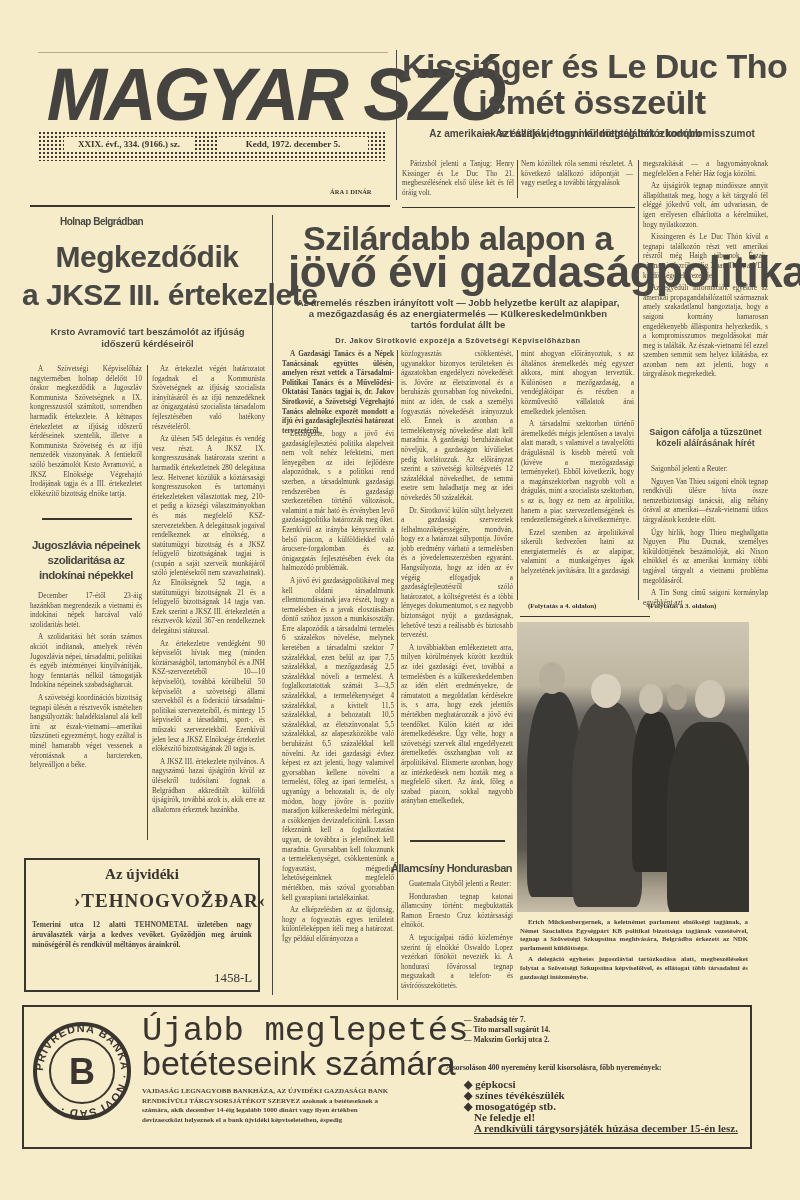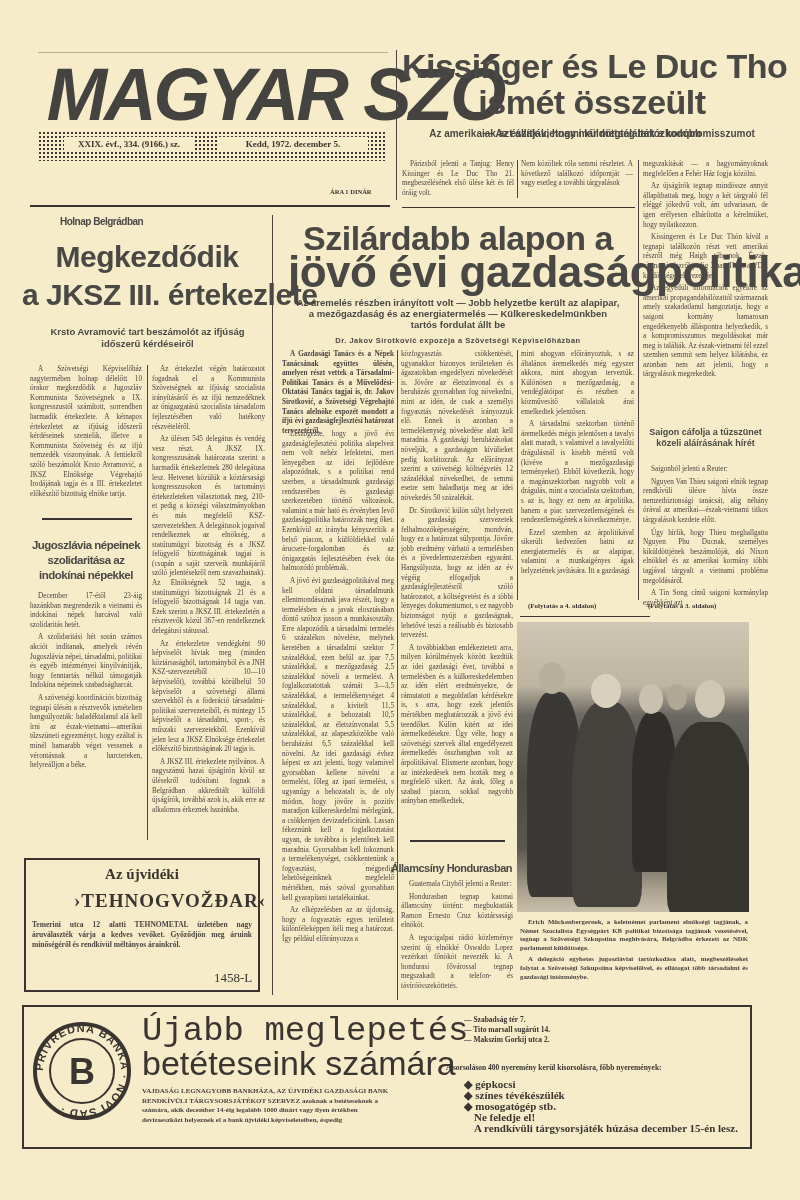--- a/index.html
+++ b/index.html
@@ -174,15 +174,15 @@
     <div>— Szabadság tér 7.</div>
     <div>— Tito marsall sugárút 14.</div>
     <div>— Makszim Gorkij utca 2.</div>
   </div>
   <div class="abs" style="left:422px;top:56px;font-family:'Liberation Serif',serif;font-weight:bold;font-size:7.5px;color:#3a3530;white-space:nowrap;">A sorsoláson 400 nyeremény kerül kisorsolásra, főbb nyeremények:</div>
   <div class="abs" style="left:440px;top:72px;font-family:'Liberation Serif',serif;font-weight:bold;font-size:11px;line-height:11px;color:#3a3530;">
     <div><span>◆ </span><span>gépkocsi</span></div>
     <div><span>◆ </span><span>színes tévékészülék</span></div>
     <div><span>◆ </span><span>mosogatógép stb.</span></div>
     <div style="padding-left:10px;">Ne feledje el!</div>
-    <div style="padding-left:10px;white-space:nowrap;">A rendkívüli tárgysorsjáték húzása december 15-én lesz.</div>
+    <div style="padding-left:10px;white-space:nowrap;text-decoration:underline;">A rendkívüli tárgysorsjáték húzása december 15-én lesz.</div>
   </div>
 </div>
 
 </body></html>

